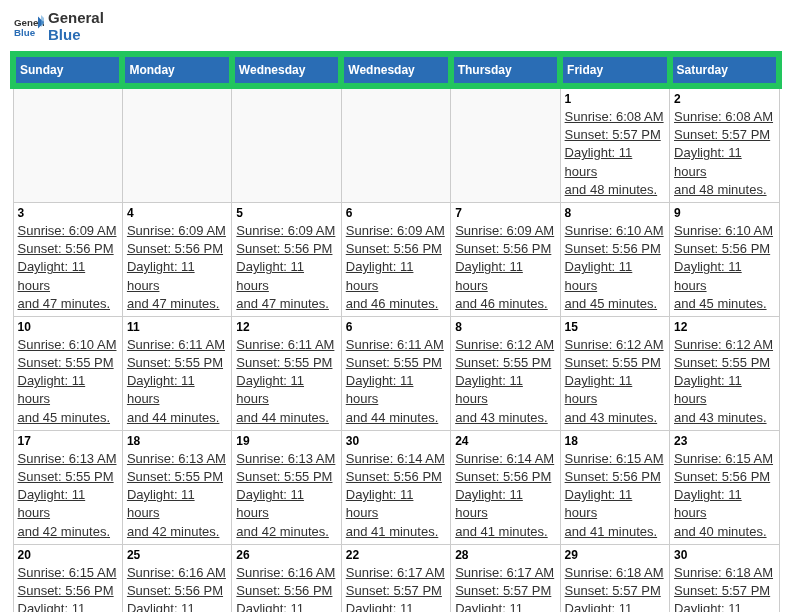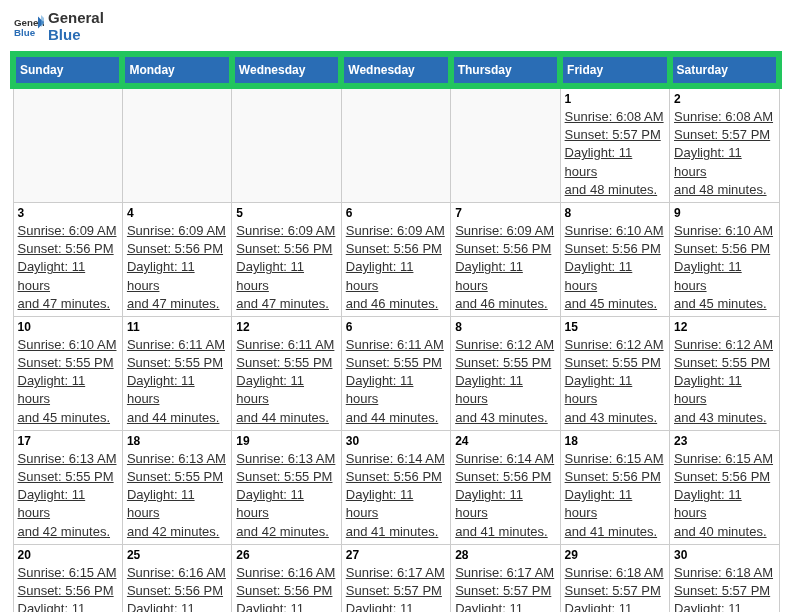--- a/index.html
+++ b/index.html
@@ -223,21 +223,21 @@
         </td>
         <td>
           <span class="day-number">25</span>
           <div class="day-info">Sunrise: 6:16 AM<br>Sunset: 5:56 PM<br>Daylight: 11 hours<br>and 40 minutes.</div>
         </td>
         <td>
           <span class="day-number">26</span>
           <div class="day-info">Sunrise: 6:16 AM<br>Sunset: 5:56 PM<br>Daylight: 11 hours<br>and 40 minutes.</div>
         </td>
         <td>
-          <span class="day-number">27</span>
+          <span class="day-number">22</span>
           <div class="day-info">Sunrise: 6:17 AM<br>Sunset: 5:57 PM<br>Daylight: 11 hours<br>and 39 minutes.</div>
         </td>
         <td>
           <span class="day-number">28</span>
           <div class="day-info">Sunrise: 6:17 AM<br>Sunset: 5:57 PM<br>Daylight: 11 hours<br>and 39 minutes.</div>
         </td>
         <td>
           <span class="day-number">29</span>
           <div class="day-info">Sunrise: 6:18 AM<br>Sunset: 5:57 PM<br>Daylight: 11 hours<br>and 39 minutes.</div>
         </td>

